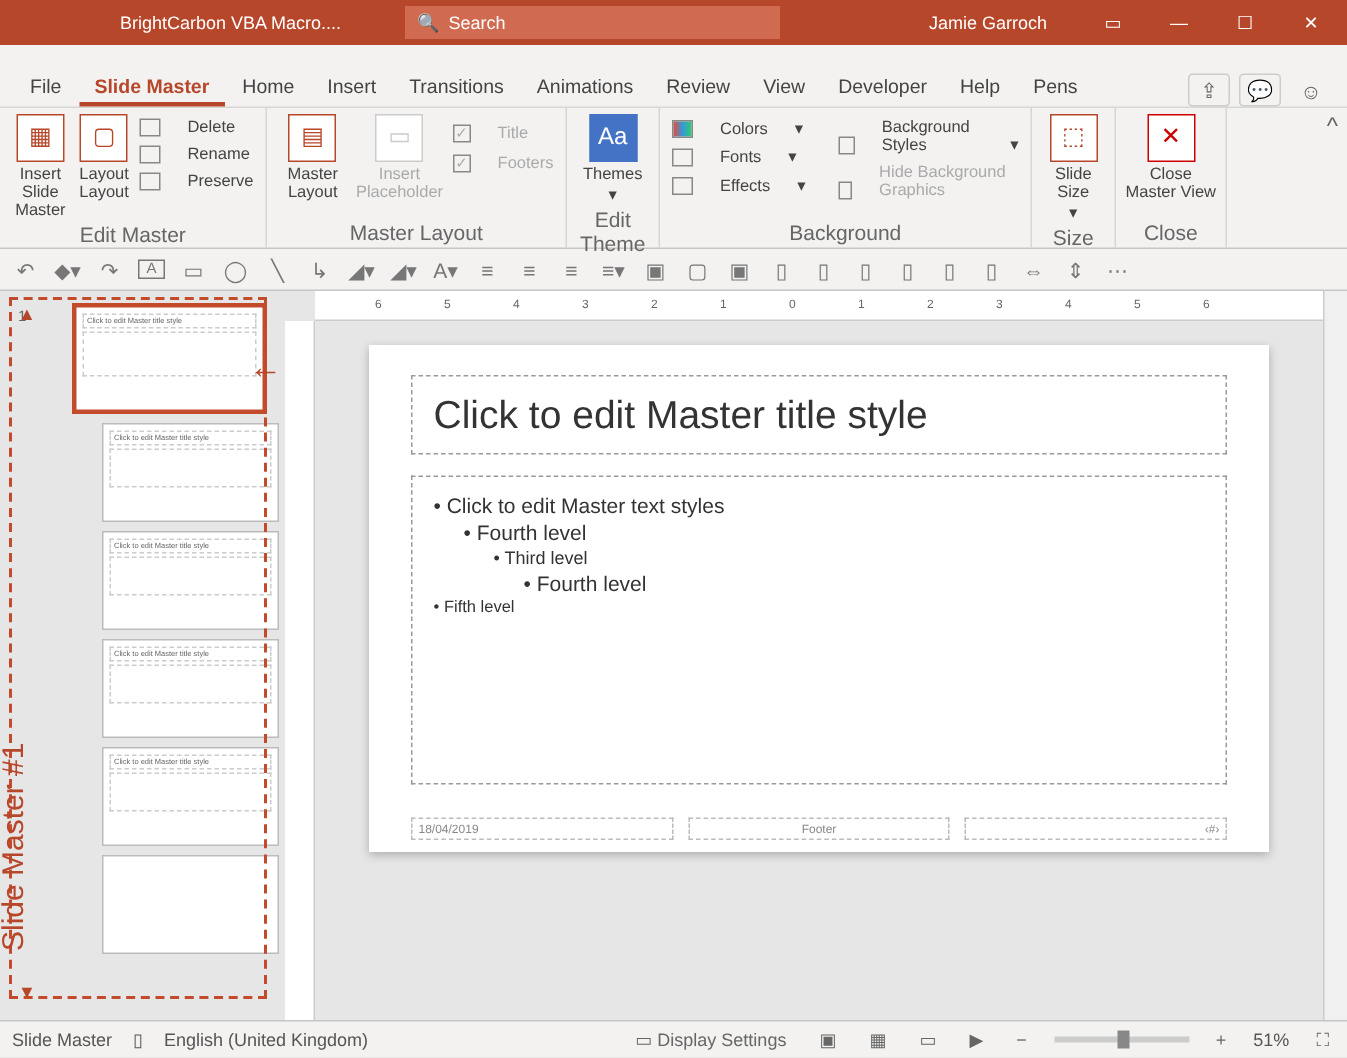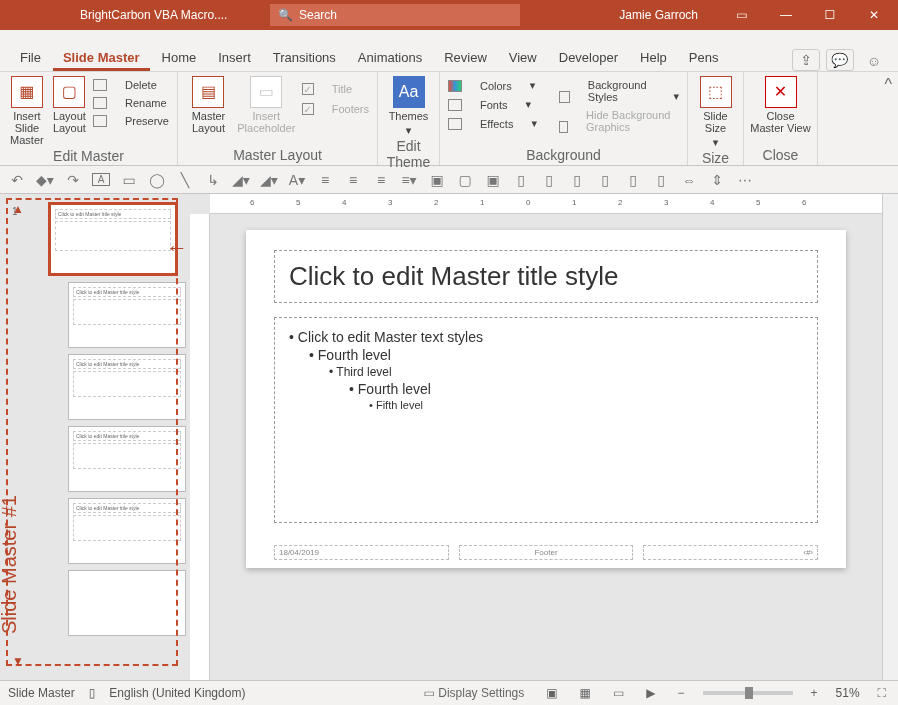--- a/index.html
+++ b/index.html
@@ -60,21 +60,21 @@
 .slide { width: 600px; height: 338px; background: #fff; box-shadow: 0 2px 6px rgba(0,0,0,.25); position: relative; padding: 20px 28px; }
 .ph { border: 1px dashed #999; }
 .ph.title { padding: 10px 14px; font-size: 26px; font-weight: 300; color: #333; margin-bottom: 14px; }
 .ph.body { padding: 10px 14px; font-size: 14px; color: #333; height: 206px; }
 .ph.body ul { list-style: none; }
 .ph.body li { padding: 1px 0; }
 .b1::before { content: "• "; }
 .b2 { margin-left: 20px; } .b2::before { content: "• "; }
 .b3 { margin-left: 40px; font-size: 12px; } .b3::before { content: "• "; }
 .b4 { margin-left: 60px; font-size: 14px; } .b4::before { content: "• "; }
-.b5 { margin-left: 80px; font-size: 11px; } .b5::before { content: "• "; }
+.b5 { font-size: 11px; } .b5::before { content: "• "; }
 .footers { position: absolute; bottom: 8px; left: 28px; right: 28px; display: flex; gap: 10px; }
 .footers .fp { flex: 1; border: 1px dashed #bbb; font-size: 8px; color: #888; padding: 2px 4px; text-align: center; }
 .footers .fp:first-child { text-align: left; }
 .footers .fp:last-child { text-align: right; }
 
 .vscroll { width: 16px; background: #f0f0f0; border-left: 1px solid #ccc; }
 
 
 .status { position: absolute; bottom: 0; left: 0; right: 0; height: 25px; background: #f3f2f1; border-top: 1px solid #c6c6c6; display: flex; align-items: center; font-size: 12px; color: #555; padding: 0 8px; gap: 14px; }
 .status .spacer { flex: 1; }

